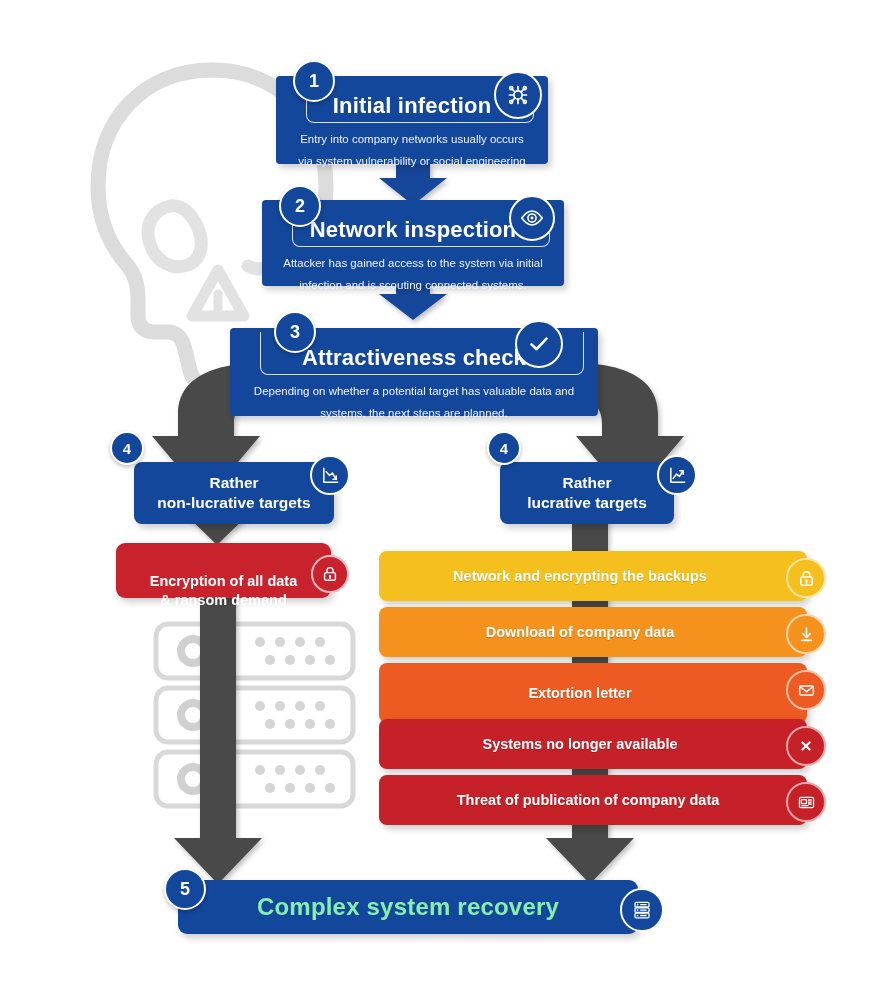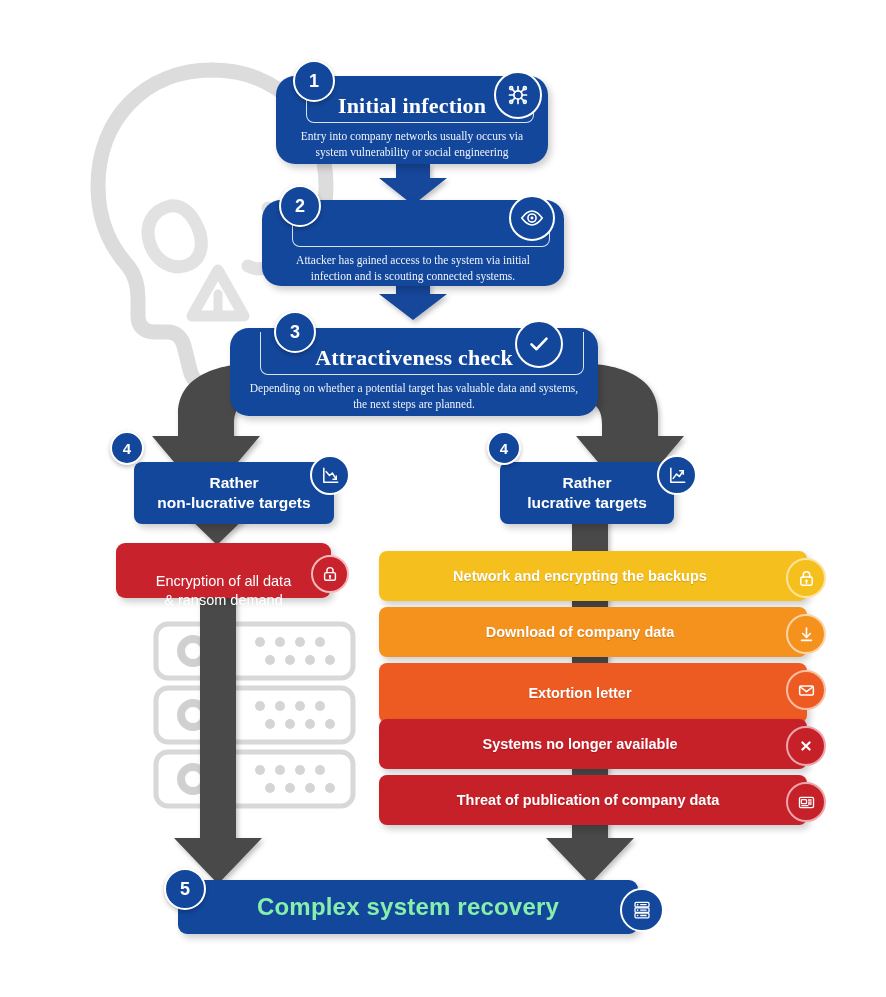--- a/index.html
+++ b/index.html
@@ -39,43 +39,42 @@
     position:absolute;
     box-sizing:border-box;
     border-radius:9px;
     box-shadow:3px 4px 7px rgba(0,0,0,.20);
     color:#ffffff;
   }
 
   
   .bluecard{
     background:#13479b;
-    border-radius:19px;
-    font-family:Liberation Serif, serif;
+    border-radius:4px;
   }
   .bluecard .title{
     position:absolute;
     left:20px; right:20px; top:10px; height:40px;
     display:flex; align-items:center; justify-content:center;
     font-size:22px; font-weight:bold; letter-spacing:.2px;
     color:#ffffff;
   }
   .bluecard .titlebox{
     position:absolute;
     left:30px; right:14px; top:4px; height:42px;
     border:1px solid rgba(255,255,255,.85);
     border-top:none;
     border-radius:0 0 8px 8px;
     pointer-events:none;
   }
   .bluecard .desc{
     position:absolute;
     left:18px; right:18px; top:52px;
     text-align:center;
-    font-size:11.5px; line-height:16px; color:#eef3fb;
+    font-size:11.5px; line-height:22px; color:#eef3fb;
   }
 
   
   .branchcard{
     background:#13479b;
     border-radius:8px;
     margin-top:22px;
   }
   .branchcard .btext{
     position:absolute; inset:0;
@@ -221,20 +220,21 @@
       <path d="M10 10 L6.8 6.8 M16 10 L19.2 6.8 M10 16 L6.8 19.2 M16 16 L19.2 19.2"></path>
       <circle cx="6.2" cy="6.2" r="1.5"></circle>
         <circle cx="19.8" cy="6.2" r="1.5"></circle>
       <circle cx="6.2" cy="19.8" r="1.5"></circle>
         <circle cx="19.8" cy="19.8" r="1.5"></circle>
     </svg>
   </div>
 
   <div class="card bluecard" style="left:262px; top:200px; width:302px; height:86px;">
     <div class="titlebox"></div>
+    <div class="title">Network inspection</div>
     <div class="desc">Attacker has gained access to the system via initial infection and is scouting connected systems.</div>
   </div>
   <div class="badge" style="left:279px; top:185px;">
     <span>2</span>
   </div>
   <div class="iconcircle" style="left:509px; top:195px; width:42px; height:42px; background:#13479b; border:2px solid #fff;">
     <svg width="26" height="26" viewBox="0 0 28 28" fill="none" stroke="#fff" stroke-width="1.7">
       <path d="M3 14 C7 8.5 11 6.5 14 6.5 C17 6.5 21 8.5 25 14 C21 19.5 17 21.5 14 21.5 C11 21.5 7 19.5 3 14 Z"></path>
       <circle cx="14" cy="14" r="4.4"></circle>
       <circle cx="14" cy="14" r="1.6" fill="#fff" stroke="none"></circle>
@@ -283,21 +283,21 @@
   </div>
   <div class="iconcircle" style="left:657px; top:455px; width:36px; height:36px; background:#13479b; border:2px solid #fff;">
     <svg width="21" height="21" viewBox="0 0 22 22" fill="none" stroke="#fff" stroke-width="1.6" stroke-linecap="round" stroke-linejoin="round">
       <path d="M4 3.5 L4 18 L18.5 18"></path>
       <path d="M6.5 14 L10 9.5 L13 12 L17 6"></path>
       <path d="M13.4 6 L17 6 L17 9.6"></path>
     </svg>
   </div>
 
   <div class="card" style="left:116px; top:543px; width:215px; height:55px; background:#c8232c;">
-    <div style="position:absolute;inset:0;display:flex;flex-direction:column;align-items:center;justify-content:center;font-size:14.5px;font-weight:normal;line-height:19px;color:#fff;margin-top:41px;">
+    <div style="position:absolute;inset:0;display:flex;flex-direction:column;align-items:center;justify-content:center;font-size:14.5px;font-weight:bold;line-height:19px;color:#fff;margin-top:41px;">
       <span>Encryption of all data</span>
       <span>&amp; ransom demand</span>
     </div>
   </div>
   <div class="iconcircle" style="left:311px; top:555px; width:34px; height:34px; background:#c8232c; border:2px solid #f6b9bd;">
     <svg width="18" height="18" viewBox="0 0 20 20" fill="none" stroke="#fff" stroke-width="1.6" stroke-linecap="round">
       <rect x="4" y="8.5" width="12" height="8.5" rx="1.8"></rect>
       <path d="M6.6 8.5 L6.6 6.2 C6.6 4.2 8.1 2.9 10 2.9 C11.9 2.9 13.4 4.2 13.4 6.2 L13.4 8.5"></path>
       <circle cx="10" cy="12.3" r="1.3" fill="#fff" stroke="none"></circle>
       <path d="M10 13.4 L10 15"></path>

